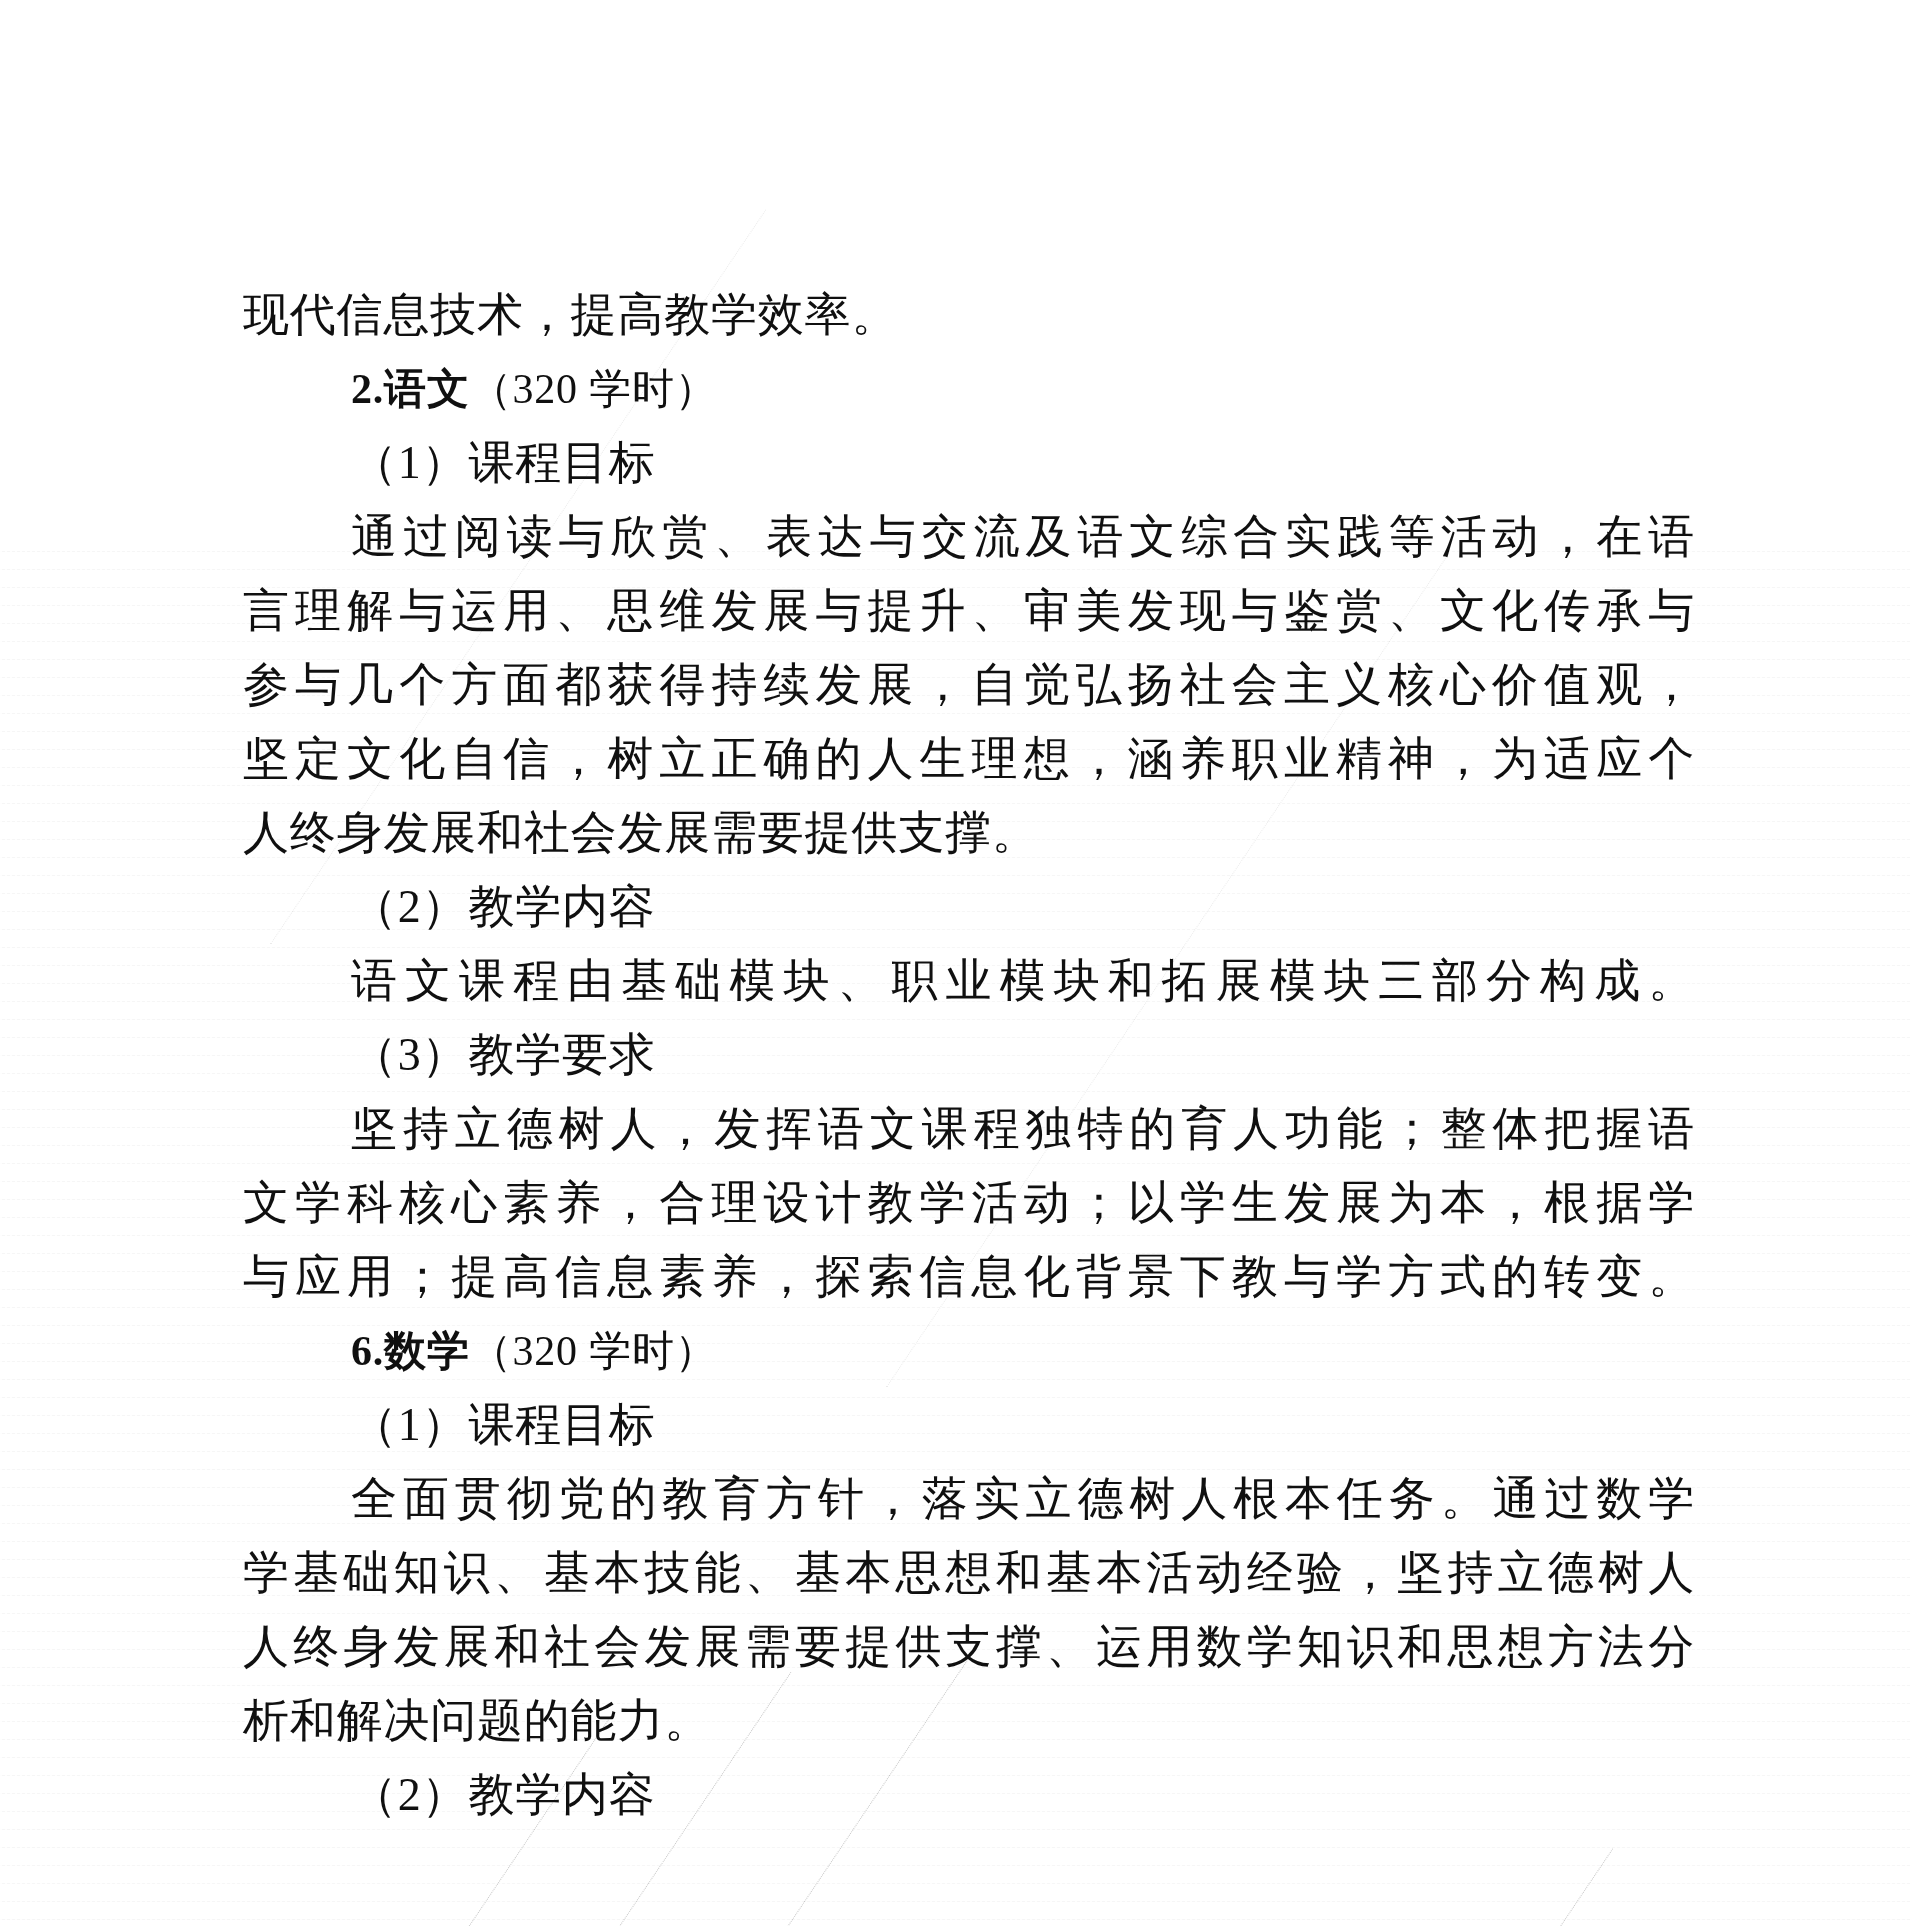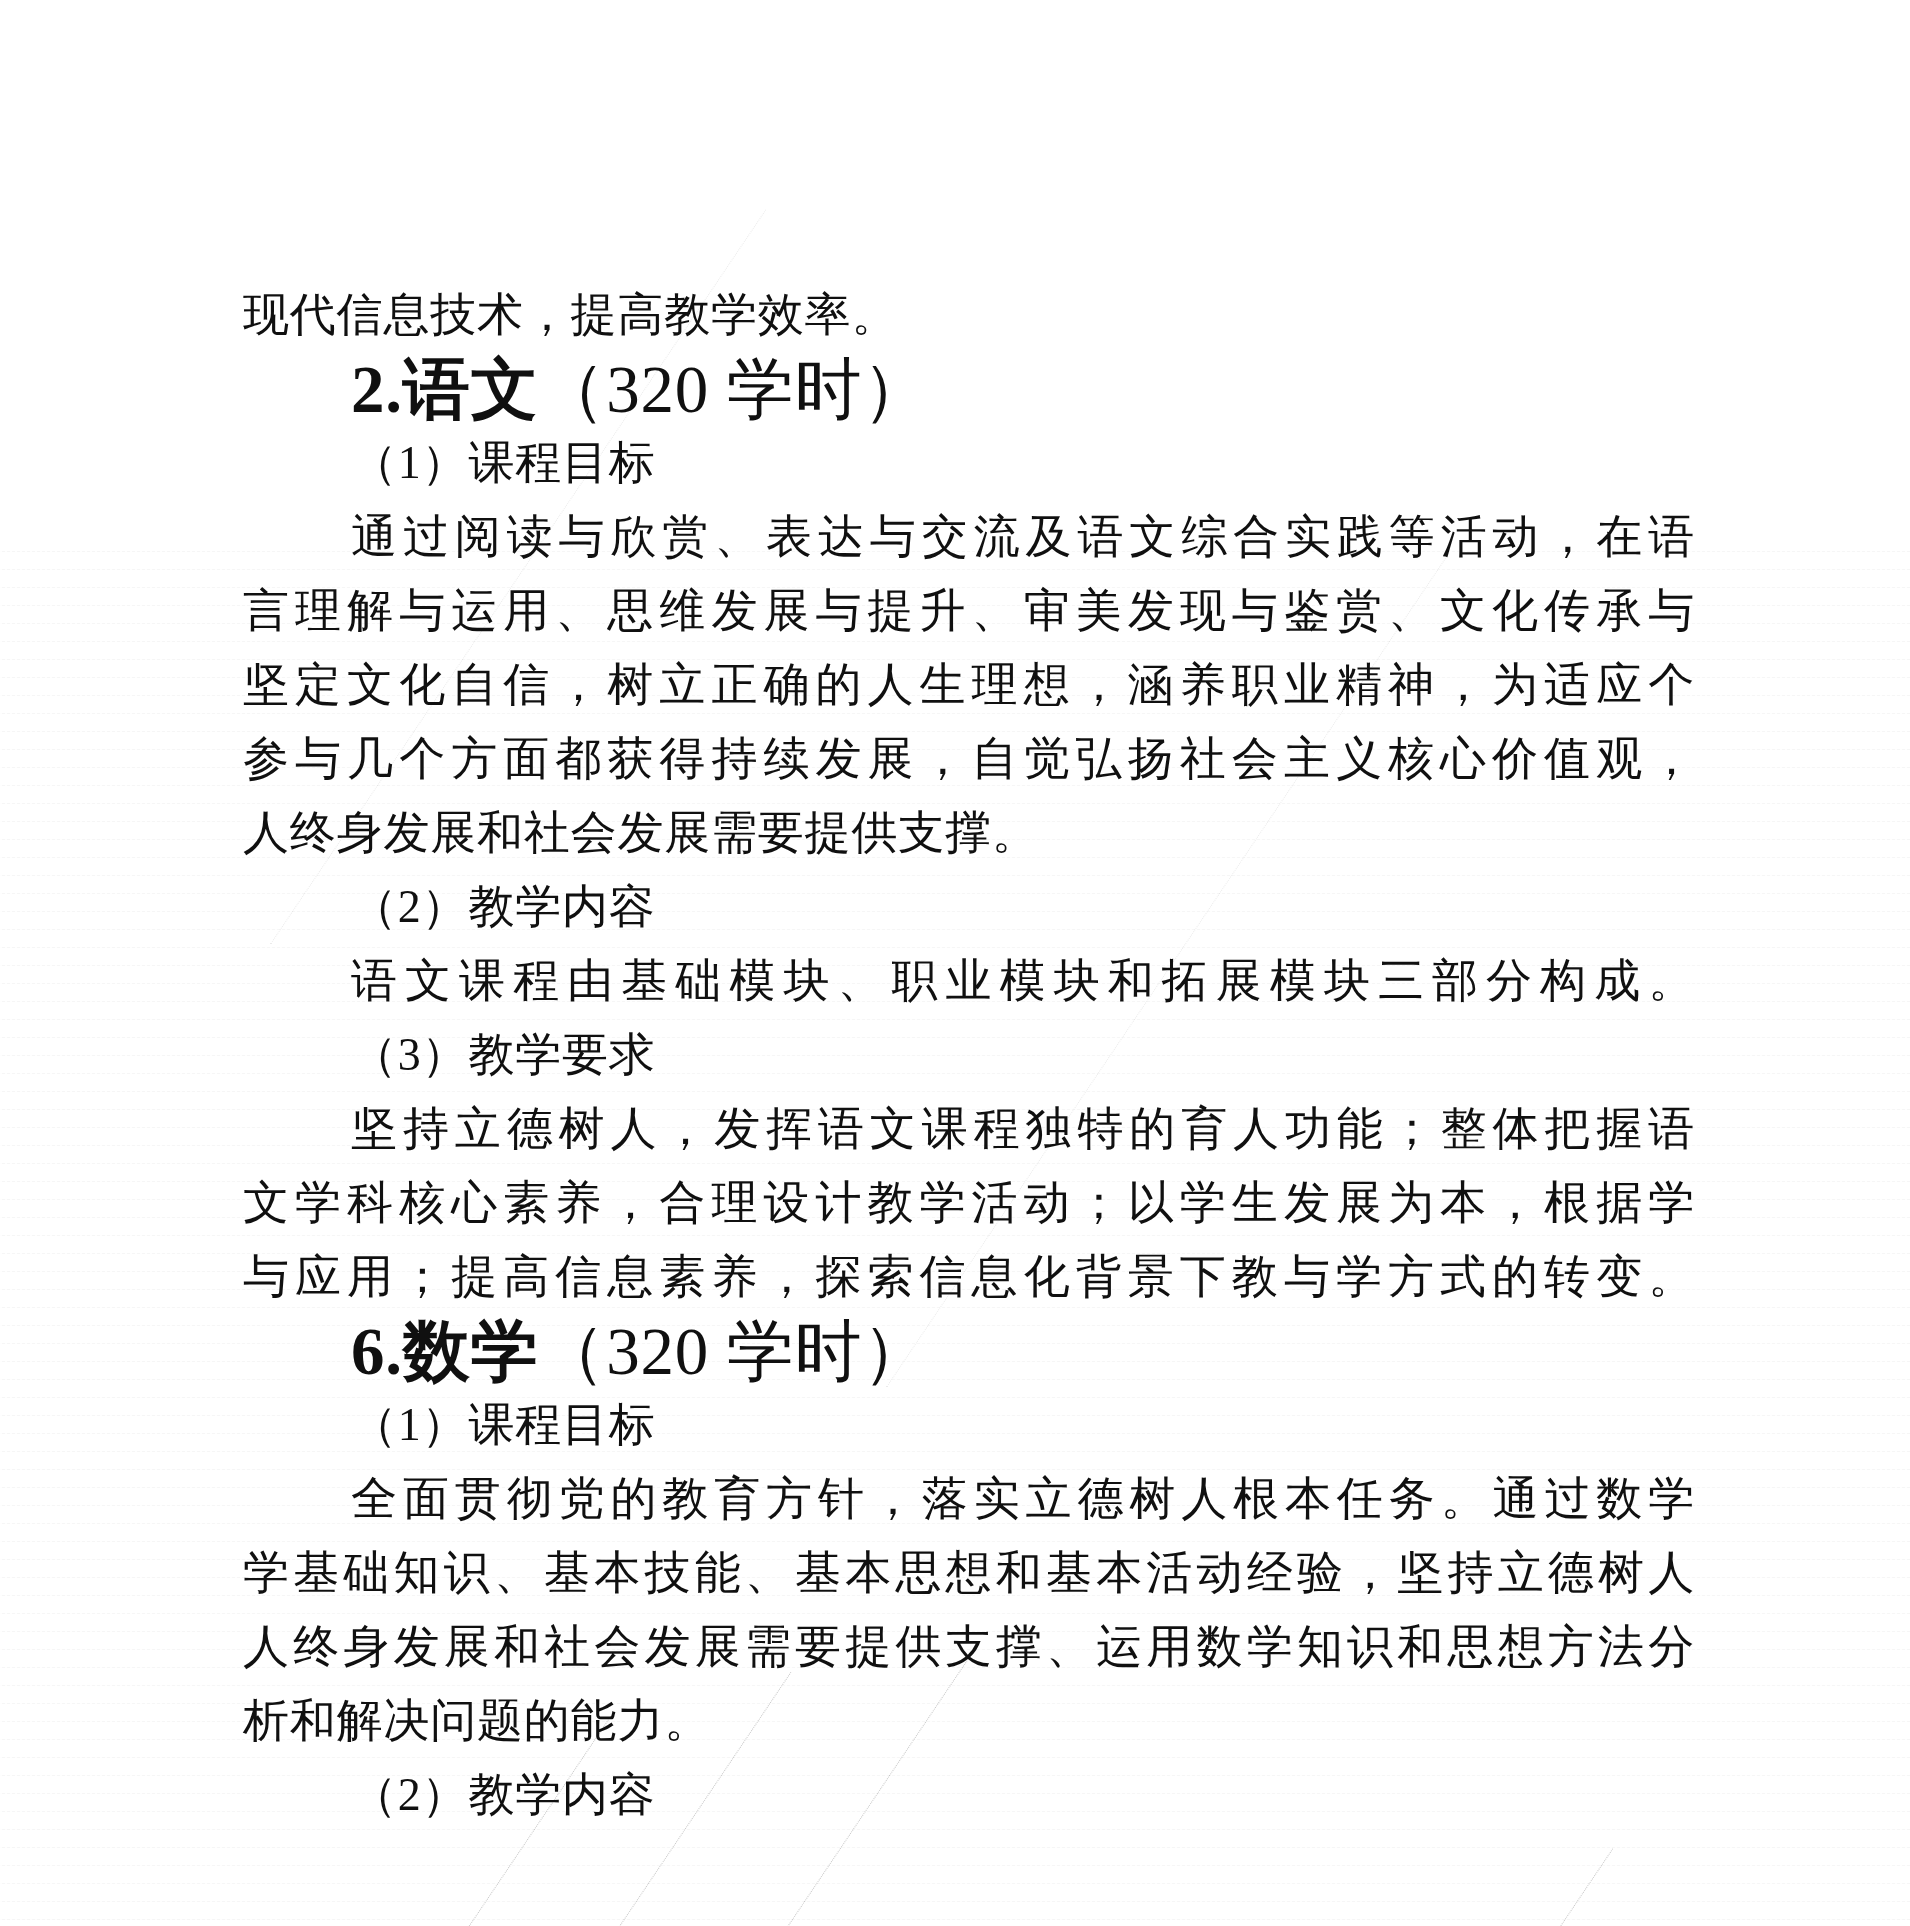--- a/index.html
+++ b/index.html
@@ -54,21 +54,21 @@
   .line.fill,
   .line.first {
     text-align: justify;
     text-align-last: justify;
   }
   .line.first { text-indent: 108px; }
   .line.sub   { text-indent: 108px; }
   .line.plain { text-align: left; }
   .line.heading {
     text-indent: 108px;
-    font-size: 67px;
+    font-size: 42px;
     font-family: Liberation Serif, serif;
   }
   .line.heading .bold { font-weight: 700; }
 </style>
 </head>
 <body>
 
 <div class="page">
 
   <div class="ruled-overlay"></div>
@@ -78,22 +78,22 @@
   <div class="diag" style="left:58px; top:2758px; width:1310px;"></div>
   <div class="diag" style="left:200px; top:2797px; width:1387px;"></div>
   <div class="diag" style="left:1009px; top:2743px; width:1079px;"></div>
 
   <div class="text-column">
       <div class="line plain">现代信息技术，提高教学效率。</div>
       <div class="line heading"><span class="bold">2.语文</span><span>（320 学时）</span></div>
       <div class="line sub">（1）课程目标</div>
       <div class="line first">通过阅读与欣赏、表达与交流及语文综合实践等活动，在语</div>
       <div class="line fill">言理解与运用、思维发展与提升、审美发现与鉴赏、文化传承与</div>
+      <div class="line fill">参与几个方面都获得持续发展，自觉弘扬社会主义核心价值观，</div>
       <div class="line fill">坚定文化自信，树立正确的人生理想，涵养职业精神，为适应个</div>
-      <div class="line fill">参与几个方面都获得持续发展，自觉弘扬社会主义核心价值观，</div>
       <div class="line plain">人终身发展和社会发展需要提供支撑。</div>
       <div class="line sub">（2）教学内容</div>
       <div class="line first">语文课程由基础模块、职业模块和拓展模块三部分构成。</div>
       <div class="line sub">（3）教学要求</div>
       <div class="line first">坚持立德树人，发挥语文课程独特的育人功能；整体把握语</div>
       <div class="line fill">文学科核心素养，合理设计教学活动；以学生发展为本，根据学</div>
       <div class="line fill">与应用；提高信息素养，探索信息化背景下教与学方式的转变。</div>
       <div class="line heading"><span class="bold">6.数学</span><span>（320 学时）</span></div>
       <div class="line sub">（1）课程目标</div>
       <div class="line first">全面贯彻党的教育方针，落实立德树人根本任务。通过数学</div>

